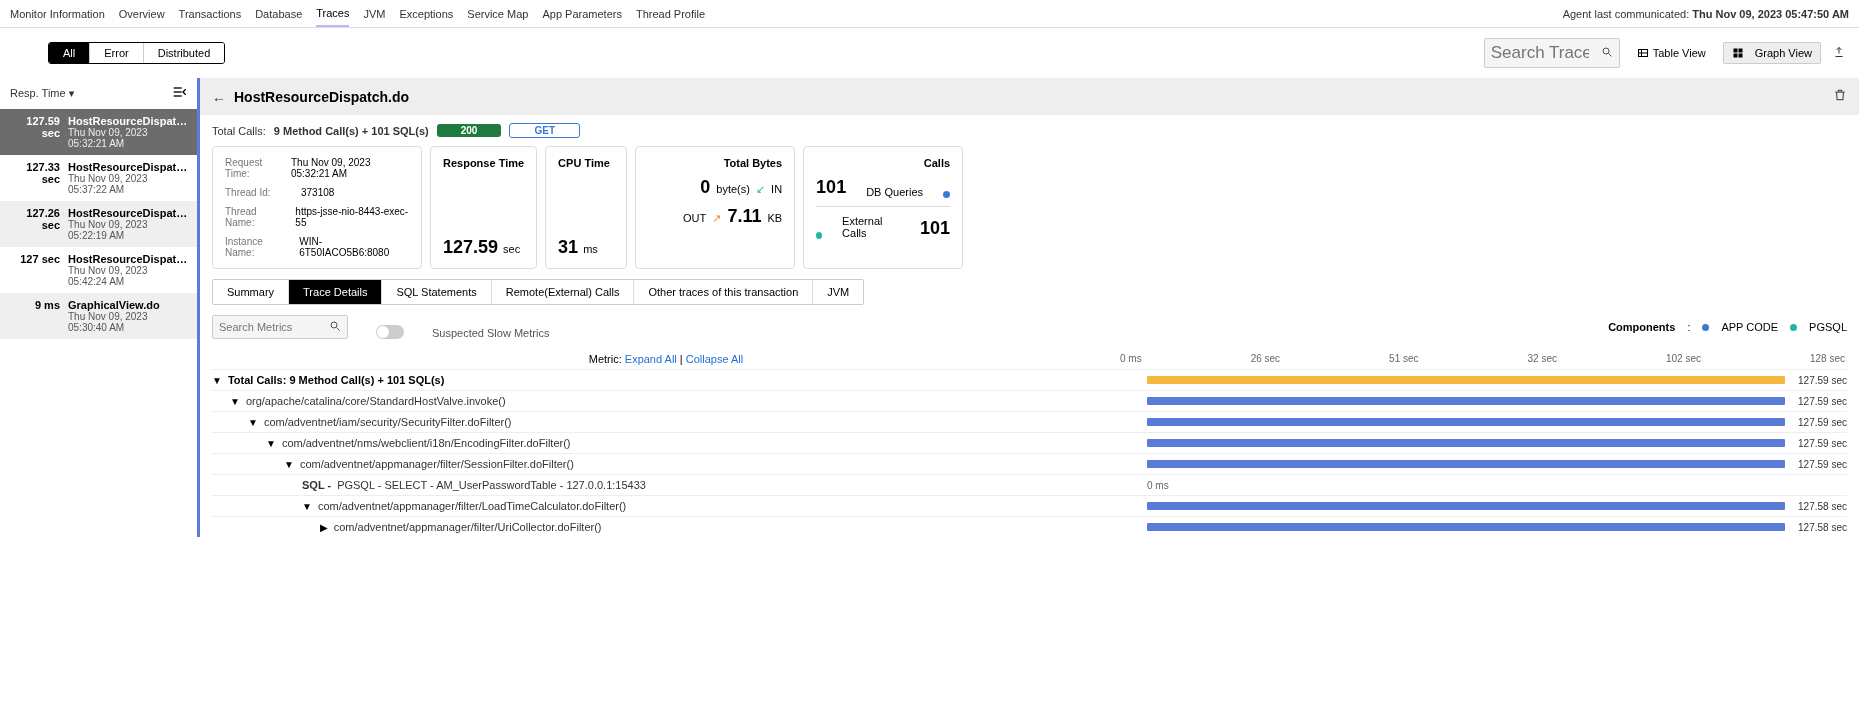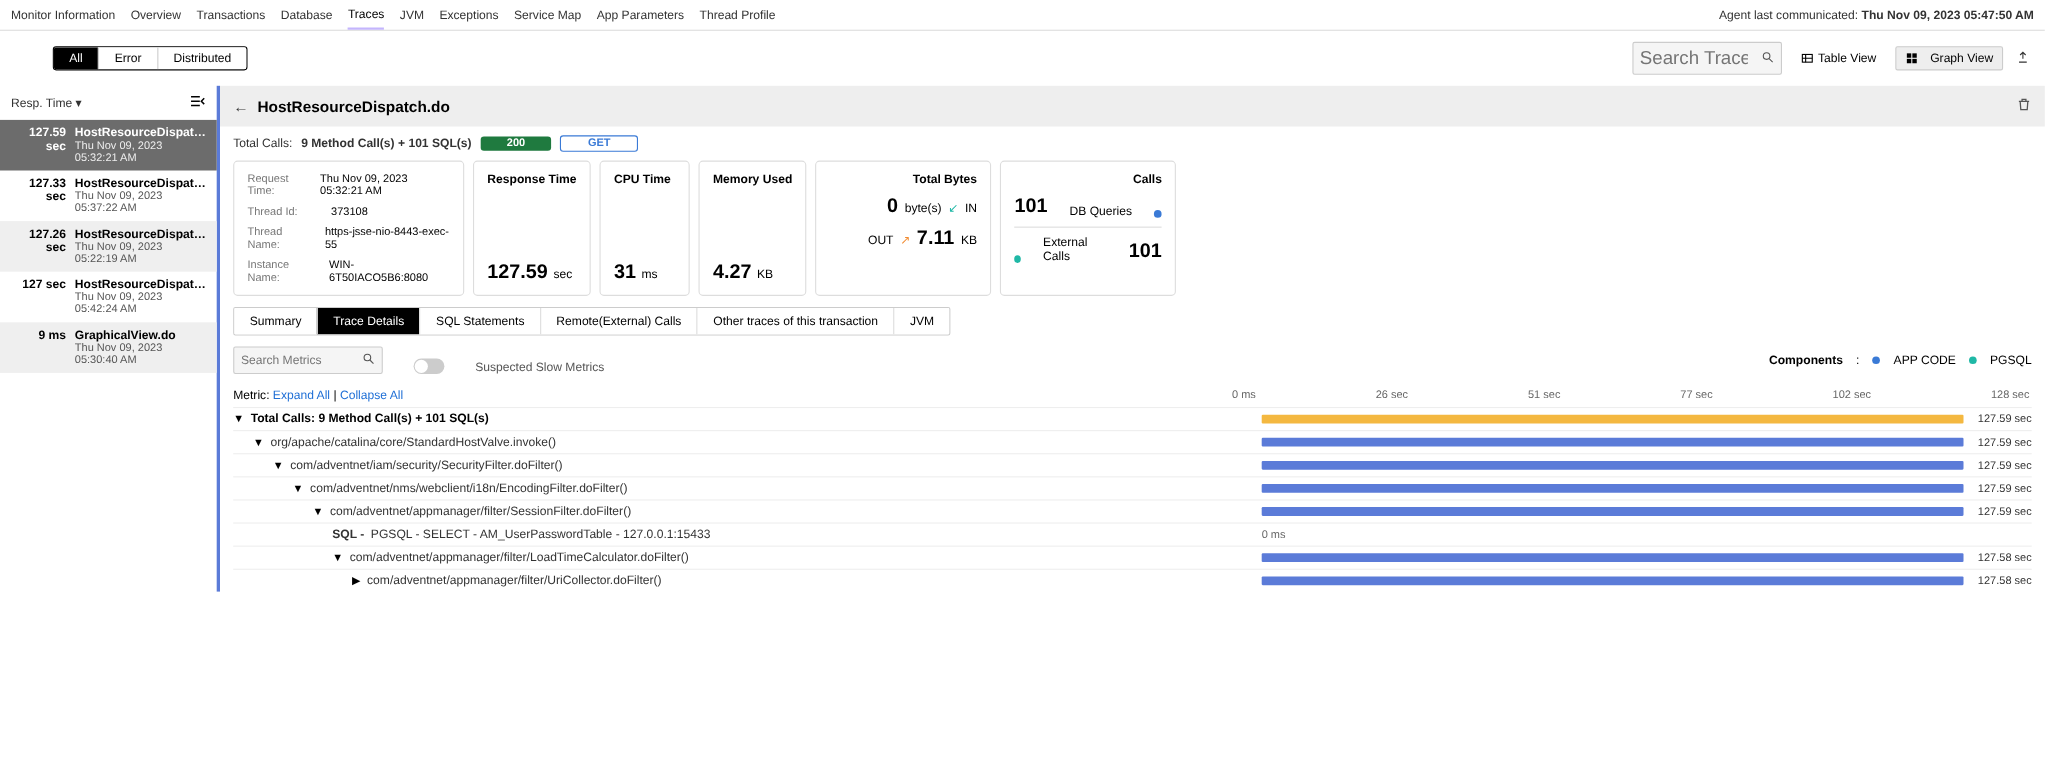--- a/index.html
+++ b/index.html
@@ -93,21 +93,21 @@
 .search-metrics { display: flex; align-items: center; border: 1px solid #ccc; background: #f5f5f5; border-radius: 2px; }
 .search-metrics input { border: none; background: transparent; padding: 4px 6px; font-size: 11px; width: 110px; outline: none; }
 .toggle { width: 28px; height: 14px; background: #ccc; border-radius: 10px; position: relative; cursor: pointer; }
 .toggle::after { content: ''; position: absolute; width: 12px; height: 12px; background: #fff; border-radius: 50%; top: 1px; left: 1px; }
 .sus-lbl { font-size: 11px; color: #555; }
 .legend { display: flex; align-items: center; gap: 12px; font-size: 11px; }
 .legend b { font-weight: 600; }
 
 
 .timeline-hdr { display: flex; padding: 4px 12px; font-size: 11px; color: #000; }
-.timeline-hdr .mcol { width: 908px; }
+.timeline-hdr .mcol { width: 908px; text-align: center; }
 .timeline-hdr .links a { color: #1f6fd6; font-size: 11px; cursor: pointer; }
 .timeline-hdr .tickrow { flex: 1; display: flex; justify-content: space-between; color: #666; font-size: 10px; padding-right: 2px; }
 
 
 .tree { padding: 0 12px; }
 .trow { display: flex; align-items: center; border-top: 1px solid #eee; padding: 4px 0; font-size: 11px; }
 .trow .label { width: 935px; display: flex; align-items: center; gap: 6px; color: #333; }
 .trow .label .arr { cursor: pointer; color: #000; font-size: 10px; }
 .trow .barcol { flex: 1; display: flex; align-items: center; gap: 8px; }
 .trow .bar { height: 8px; border-radius: 1px; flex: 1; }
@@ -280,24 +280,20 @@
           </div>
       </div>
       <div class="stat-card kpi">
         <div class="lbl">Response Time</div>
         <div class="val"><span>127.59</span> <span class="unit">sec</span></div>
       </div>
       <div class="stat-card kpi">
         <div class="lbl">CPU Time</div>
         <div class="val"><span>31</span> <span class="unit">ms</span></div>
       </div>
-      <div class="stat-card kpi">
-        <div class="lbl">Memory Used</div>
-        <div class="val"><span>4.27</span> <span class="unit">KB</span></div>
-      </div>
       <div class="stat-card bytes wide">
         <div class="hdr">Total Bytes</div>
         <div class="rowb">
             <span class="big">0</span> 
             <span>byte(s)</span> 
             <span style="color:#1fb8a6">↙</span> 
             <span>IN</span>
           </div>
         <div class="rowb">
             <span>OUT</span> 
@@ -360,21 +356,21 @@
         <span>Metric:</span>
         <span class="links">
           <a>Expand All</a> | 
           <a>Collapse All</a>
         </span>
       </div>
       <div class="tickrow" id="tickrow">
           <span>0 ms</span>
           <span>26 sec</span>
           <span>51 sec</span>
-          <span>77 sec</span>
+          <span>32 sec</span>
           <span>102 sec</span>
           <span>128 sec</span>
         </div>
     </div>
 
     <div class="tree" id="tree">
         <div class="trow root">
           <div class="label i0">
             <span class="arr">▼</span>
             <span>Total Calls: 9 Method Call(s) + 101 SQL(s)</span>

